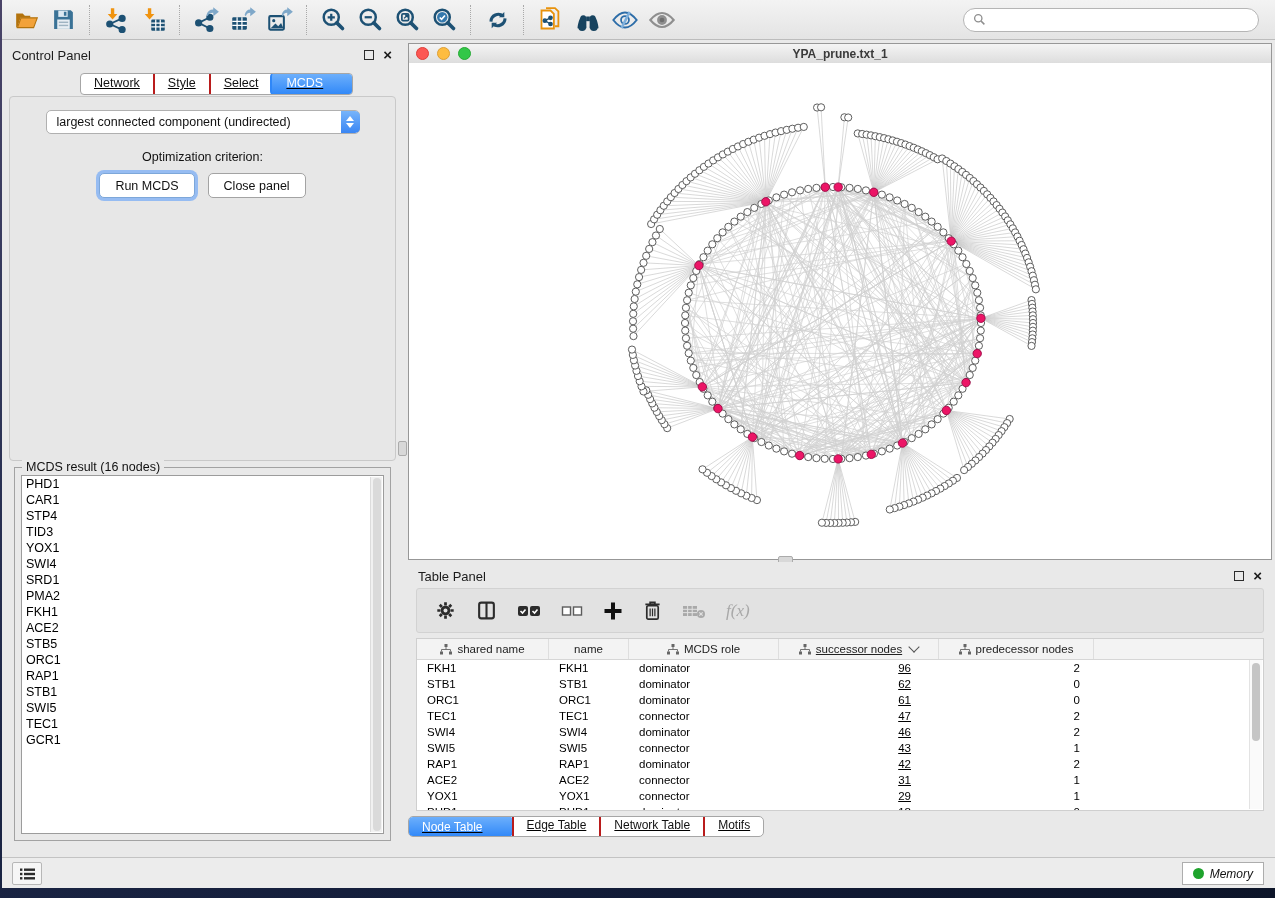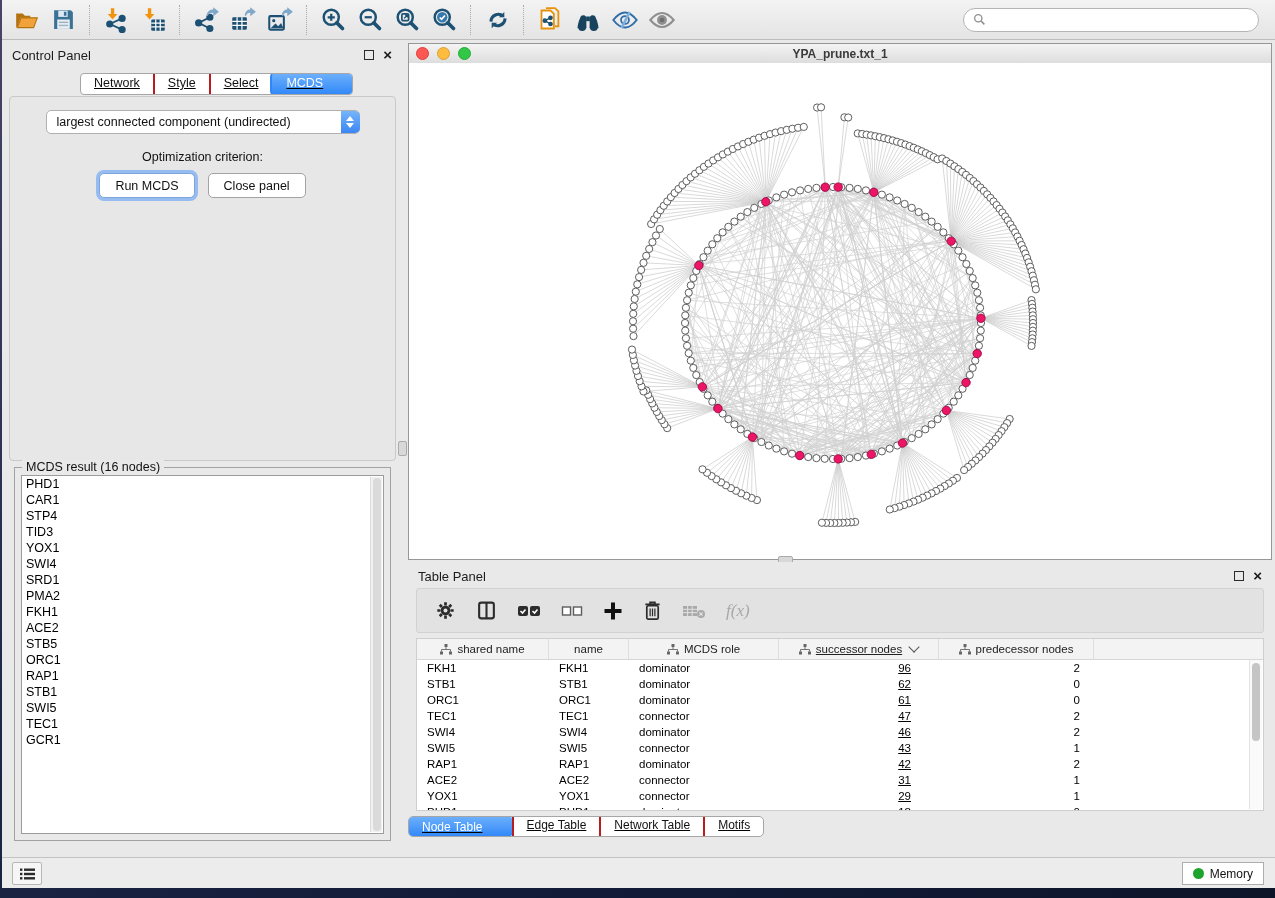--- a/index.html
+++ b/index.html
@@ -97,21 +97,21 @@
   .tcell.num{text-align:right;padding-left:0;}
   .tcell.c3{padding-right:28px;} .tcell.c4{padding-right:14px;}
   #tp-scroll{position:absolute;right:1px;top:21px;bottom:1px;width:12px;background:#fafafa;border-left:1px solid #e3e3e3;}
   #tp-thumb{position:absolute;left:2px;right:2px;top:3px;height:78px;background:#c5c5c5;border-radius:6px;}
   #tp-tabs{position:absolute;left:0;right:0;bottom:21px;display:flex;justify-content:flex-start;}
   #tp-tabs .segmented{height:19px;font-size:12px;border-radius:5px;}
   #tp-tabs .segment{padding-top:1px;}
   #tp-tabs .segment.active{padding-top:4px;border-radius:5px;}
 
   
-  #status-bar{position:absolute;left:0;right:0;bottom:0;height:30px;background:#ececec;border-top:1px solid #c3c3c3;}
+  #status-bar{position:absolute;left:0;right:0;bottom:0;height:30px;background:#ececec;border-top:1px solid #c3c3c3;font-style:italic;}
   #list-button{position:absolute;left:10px;top:4px;width:28px;height:21px;background:#f6f6f6;
     border:1px solid #b7b7b7;border-radius:2px;display:flex;align-items:center;justify-content:center;}
   #memory-button{position:absolute;right:11px;top:4px;height:21px;background:#fff;border:1px solid #adadad;
     display:flex;align-items:center;gap:6px;padding:0 10px;font-size:12px;color:#111;}
   #memory-dot{width:11px;height:11px;border-radius:50%;background:#1ea32c;}
 </style>
 </head>
 <body>
 
 <div id="app">

